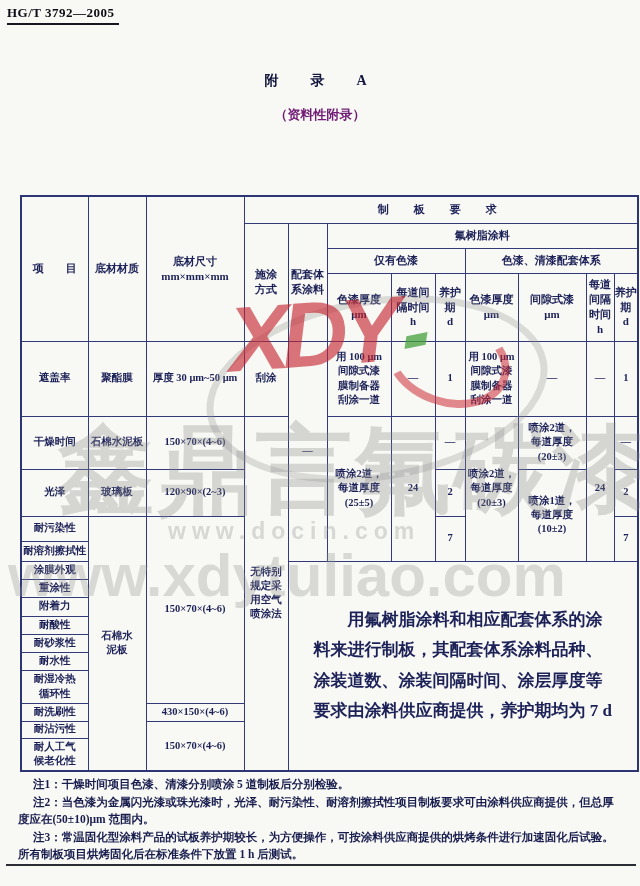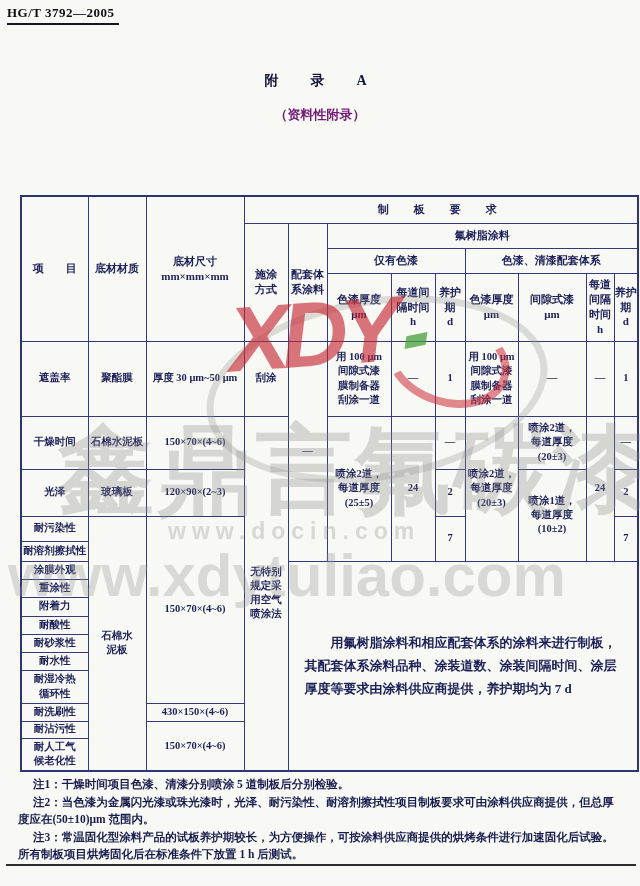--- a/index.html
+++ b/index.html
@@ -16,21 +16,21 @@
   .tbl-wrap{left:20px;top:195px;}
   table{border-collapse:collapse;table-layout:fixed;width:617px;border:2px solid #2e3574;}
   td{border:1px solid #323a7a;text-align:center;vertical-align:middle;font-size:10.5px;line-height:1.35;
      white-space:pre-line;padding:0;font-weight:600;color:#1c2158;overflow:hidden;}
   .hd{font-size:11px;font-weight:bold;}
   .sp{letter-spacing:7px;}
   .trh1{height:27px}.trh2{height:25px}.trh3{height:25px}.trh4{height:68px}
   .r1{height:75px}.r2{height:53px}.r3{height:47px}.r4{height:25px}.r5{height:20px}
   .r6{height:18px}.r7{height:18px}.r8{height:19px}.r9{height:18px}.r10{height:18px}
   .r11{height:18px}.r12{height:33px}.r13{height:18px}.r14{height:17px}.r15{height:33px}
-  .bigcell{text-align:left;white-space:normal;padding:0 16px;font-size:13px;line-height:1.8;text-indent:2em;}
+  .bigcell{text-align:left;white-space:normal;padding:0 25px;font-size:17px;line-height:1.8;text-indent:2em;}
   
   .notes{left:18px;top:776px;width:618px;font-size:11.5px;line-height:17.5px;font-weight:bold;color:#181d4e;}
   .note-line{white-space:nowrap;}
   .indent{text-indent:1.3em;}
   .footer-rule{left:6px;top:864px;width:630px;height:2px;background:#2c2c35;}
   
   .wm{pointer-events:none;z-index:5;}
   .logo-arc{left:205px;top:298px;width:330px;height:168px;border:7px solid rgba(150,150,150,0.30);
             border-radius:50%;transform:rotate(-9deg);}
   .logo-xdy{left:228px;top:288px;font-size:92px;font-weight:bold;font-style:italic;letter-spacing:-8px;

